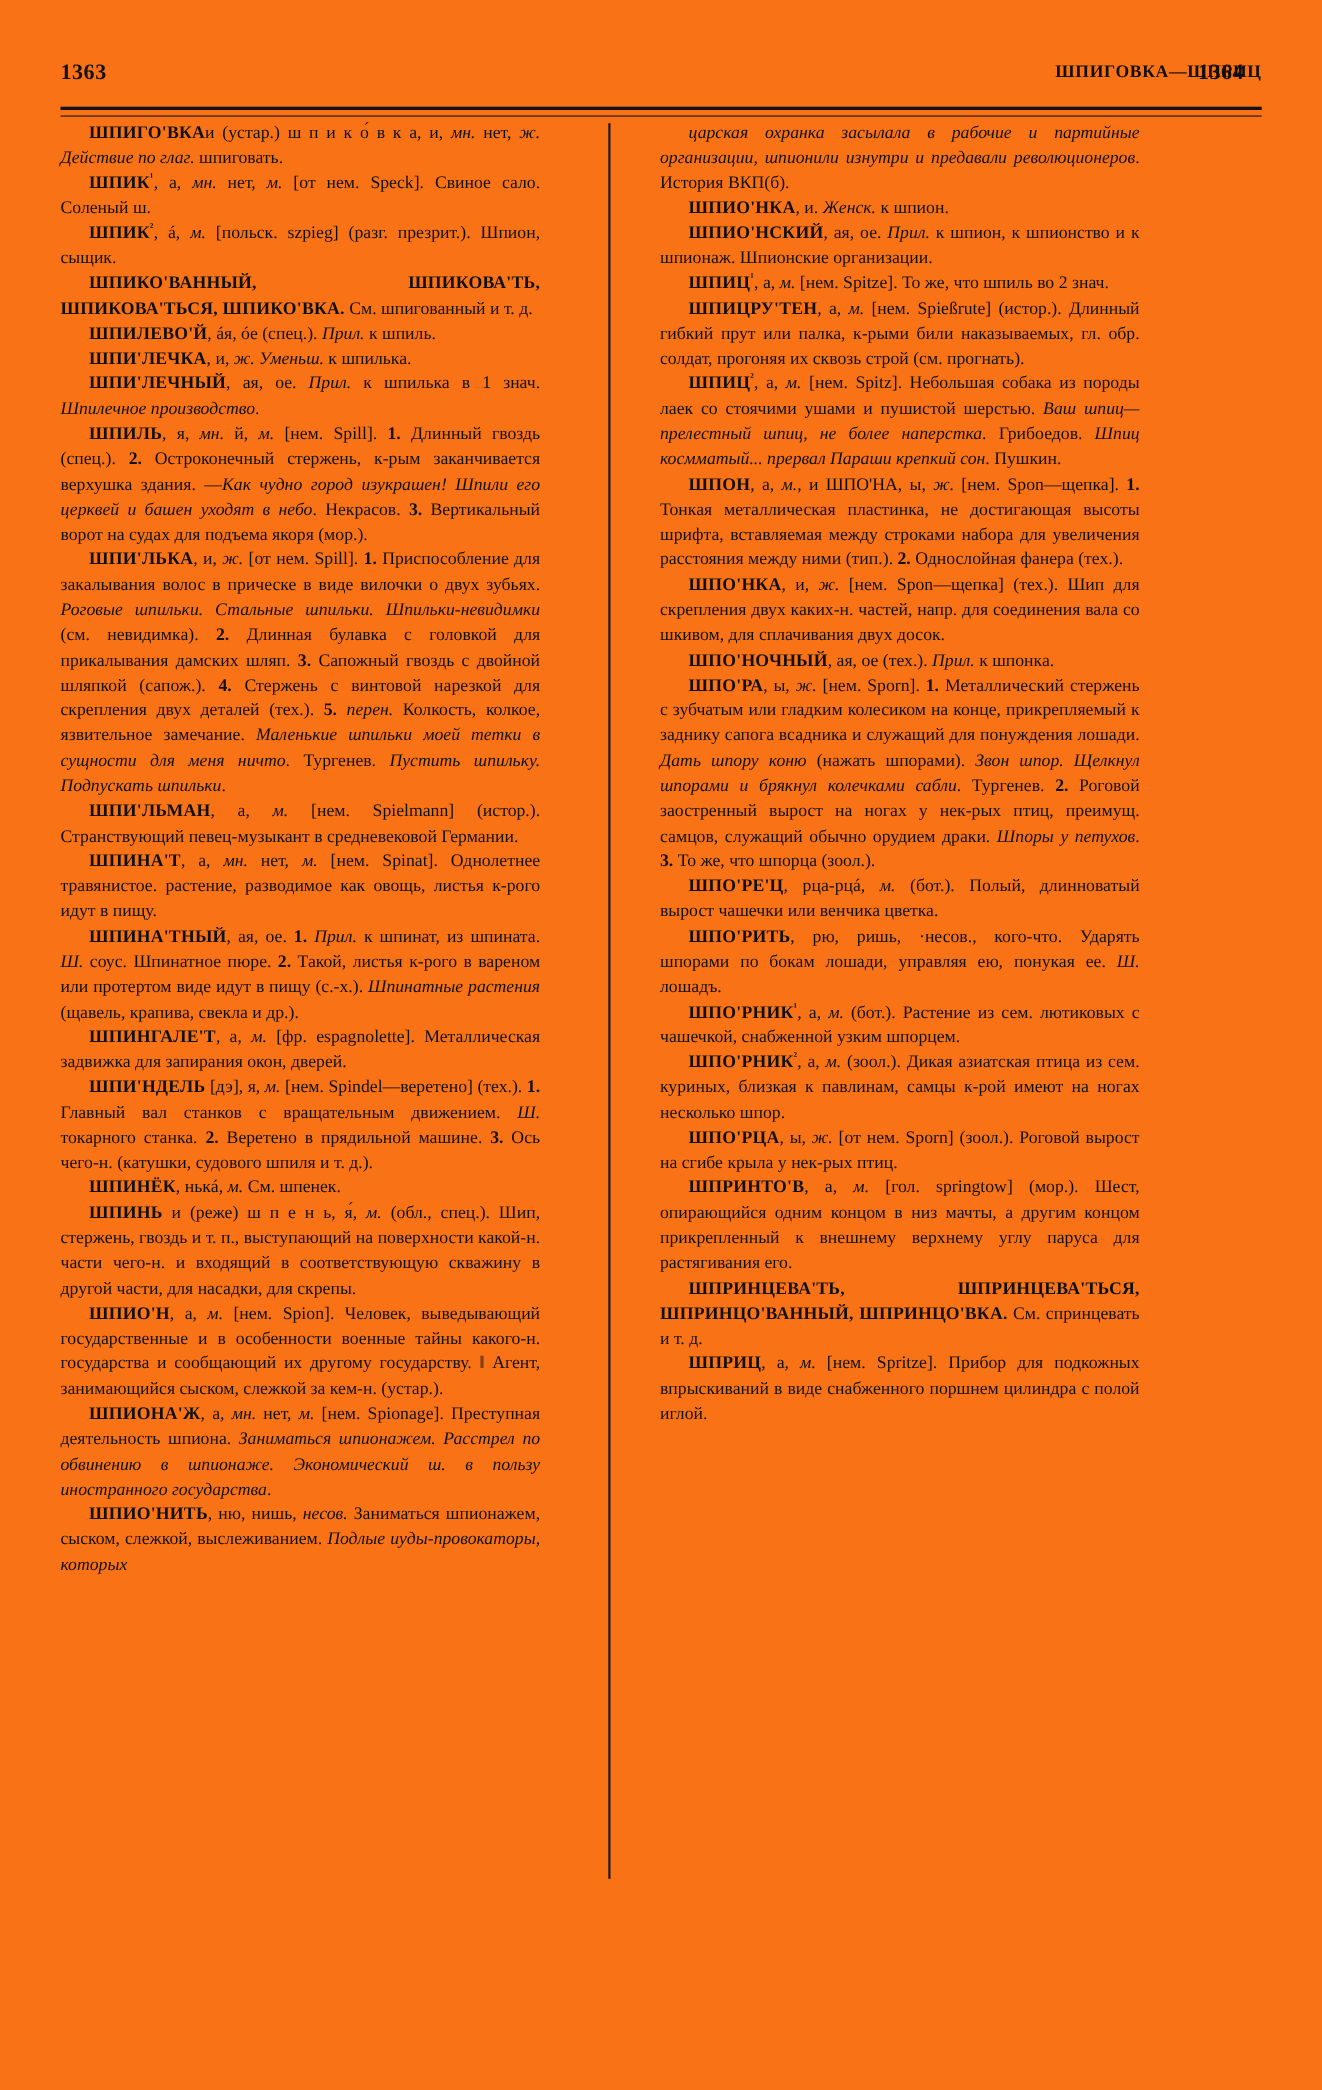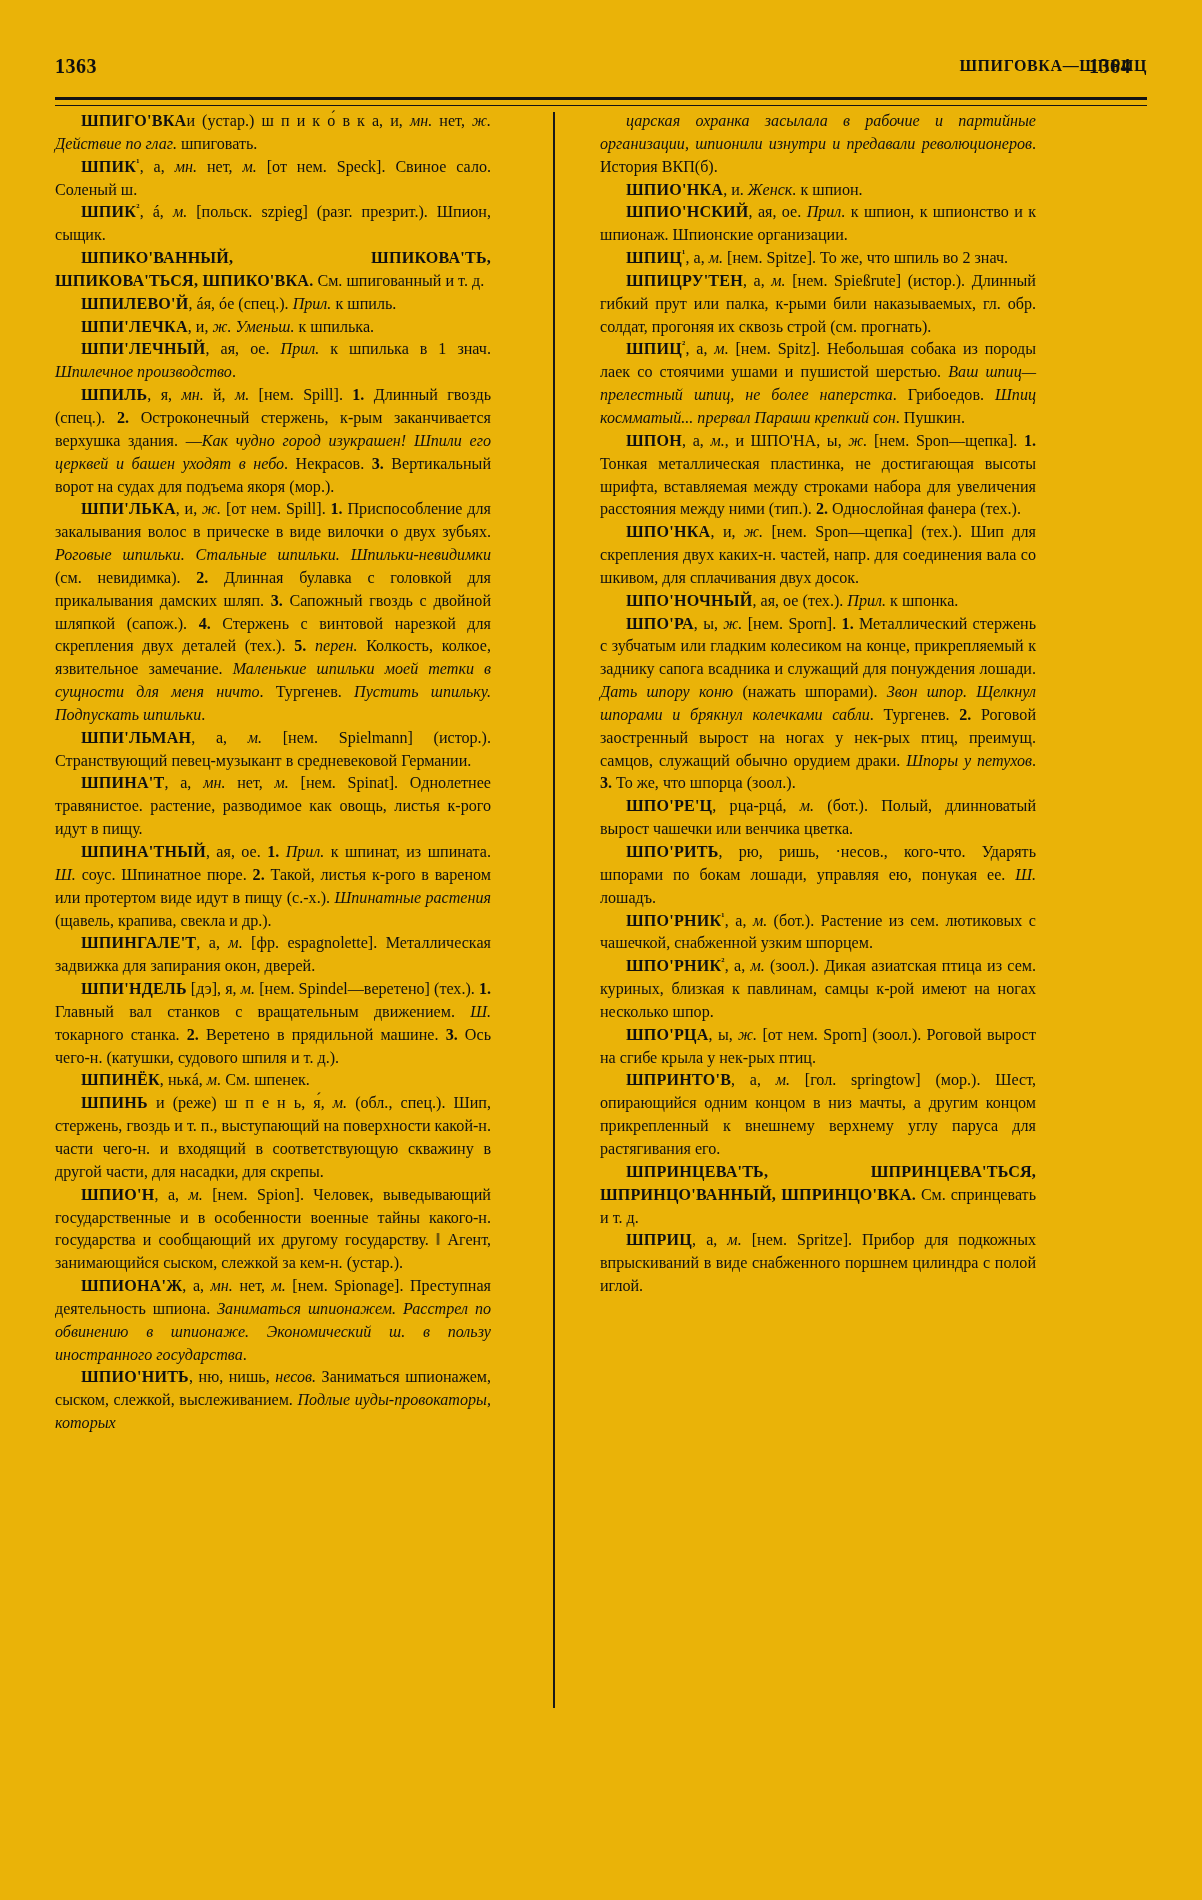--- a/index.html
+++ b/index.html
@@ -13,21 +13,21 @@
     font-family: "Liberation Serif", "DejaVu Serif", serif;
     color: #101010;
     position: relative;
     overflow: hidden;
   }
   .page {
     position: absolute;
     left: 0; top: 0;
     width: 1202px;
     height: 1900px;
-    background: #eab308;
+    background: #f97316;
   }
   
   .head {
     position: absolute;
     left: 55px;
     top: 55px;
     width: 1092px;
     height: 36px;
   }
   .folio {

